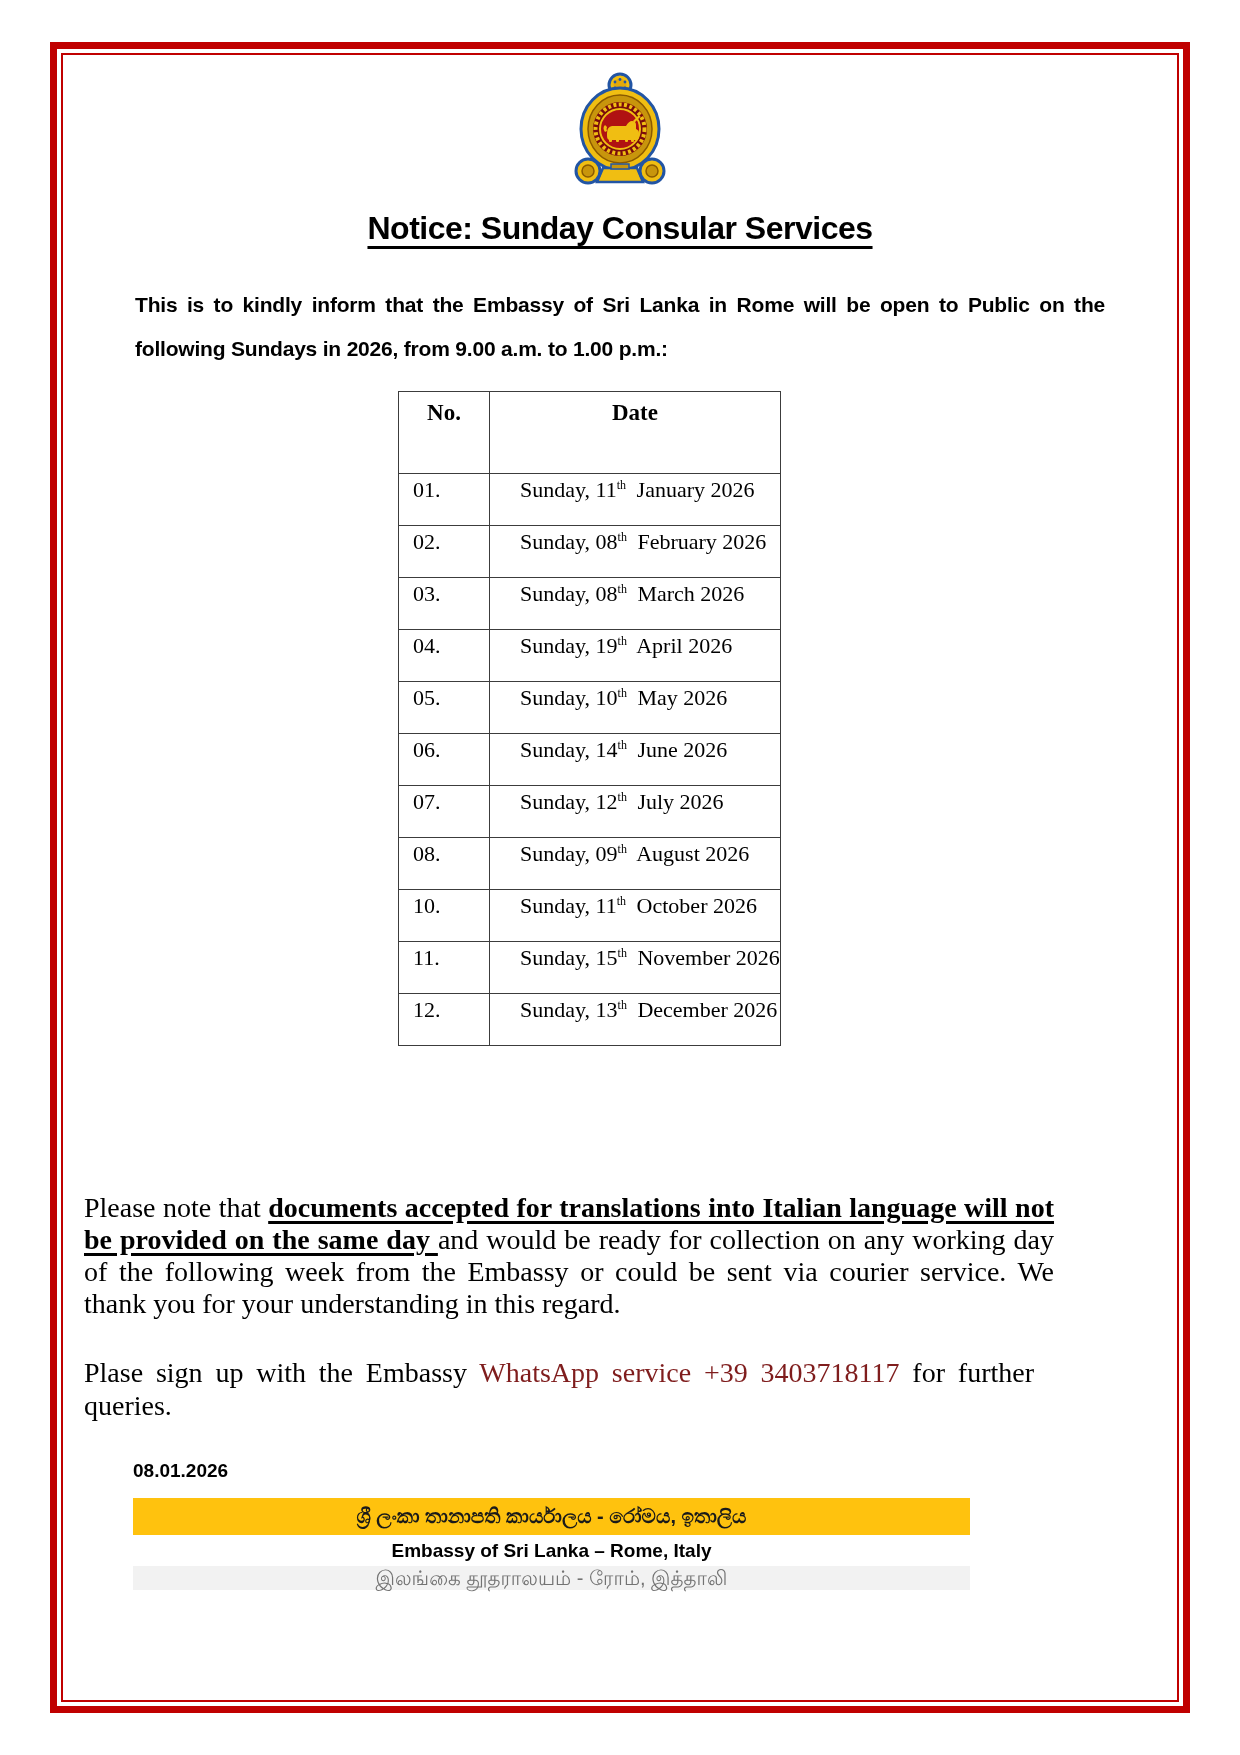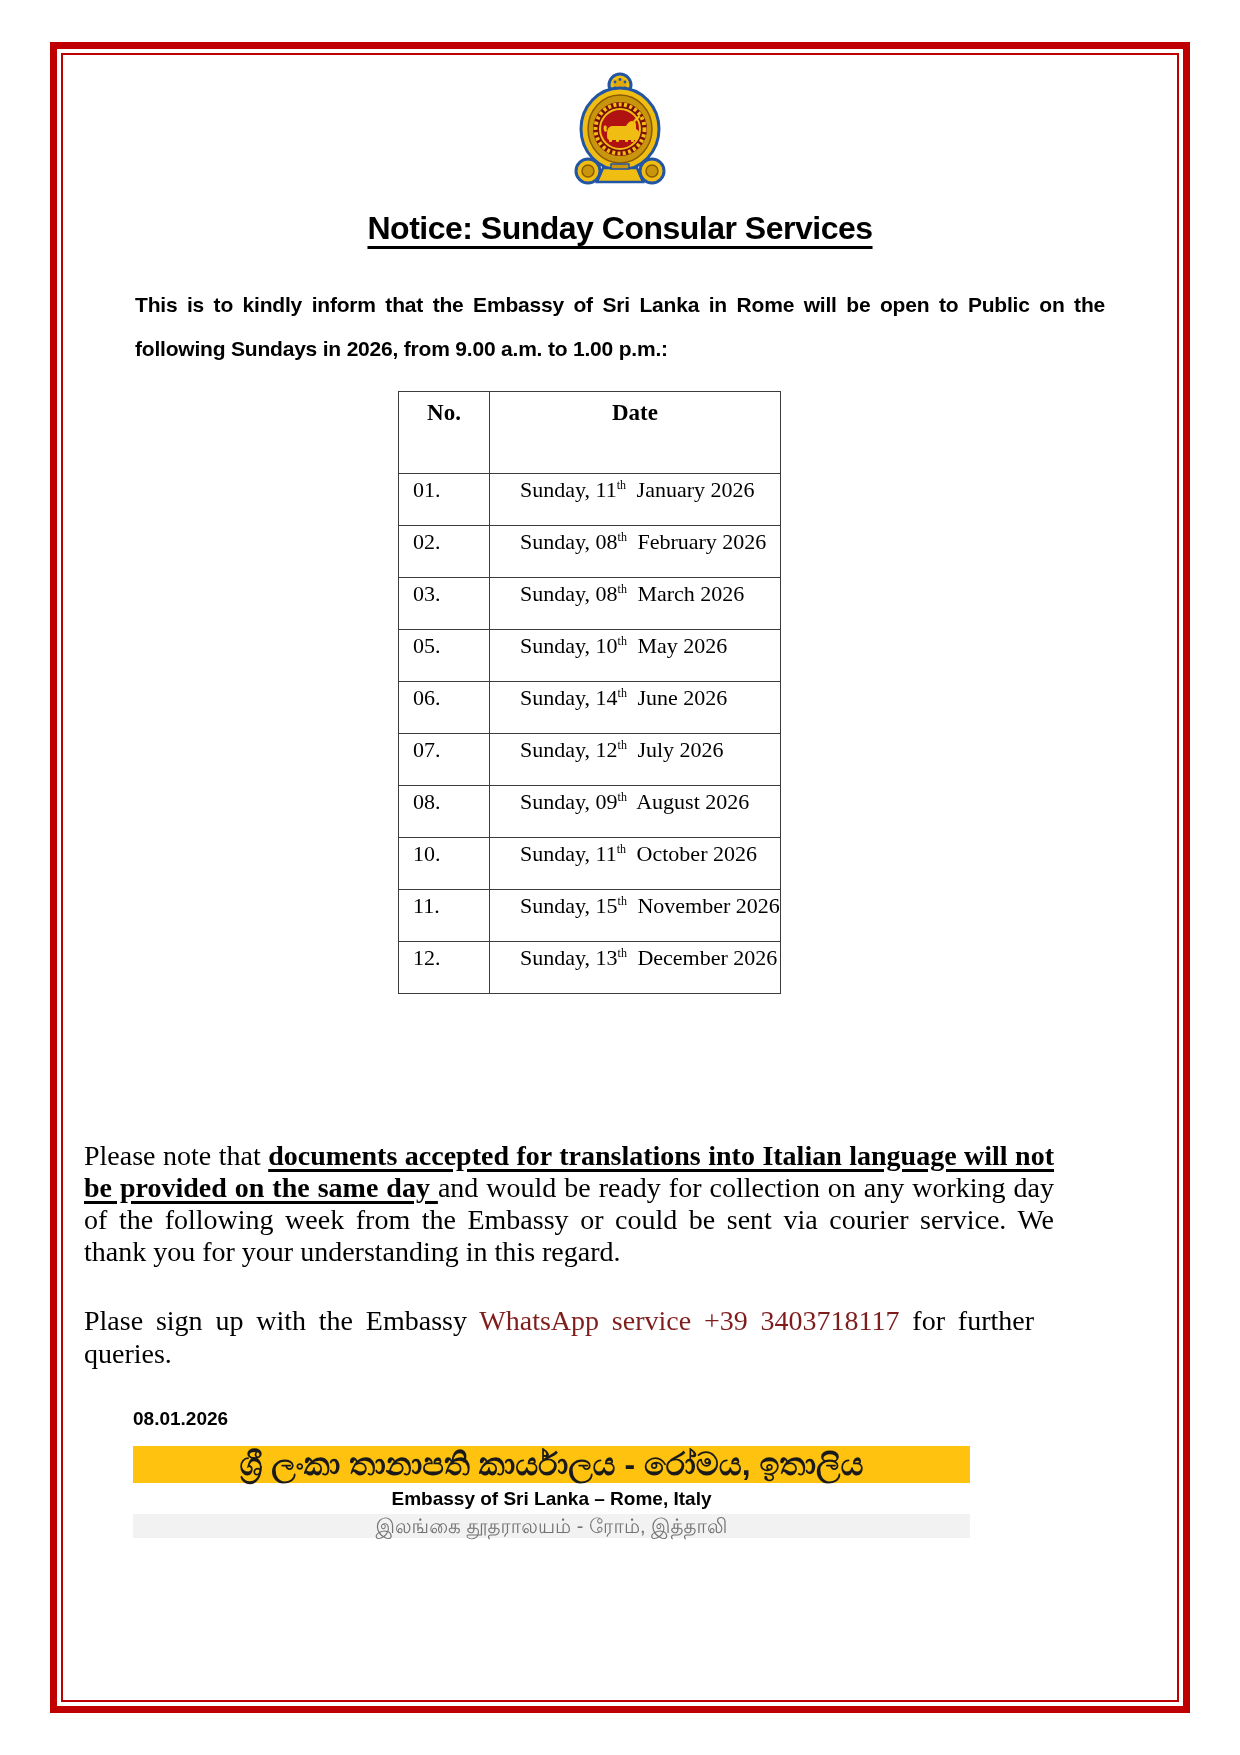--- a/index.html
+++ b/index.html
@@ -36,21 +36,21 @@
   .para{margin:146px auto 0 84px;width:970px;font-family:"Liberation Serif",serif;
         font-size:28px;line-height:32px;text-align:justify;}
   .para .emph{font-weight:bold;text-decoration:underline;text-decoration-thickness:2.5px;
               text-underline-offset:4px;}
   .para2{margin-top:36px;line-height:33px;width:950px;}
   .wa{color:#7f1d1d;}
   
   .footer{margin:38px 0 0 133px;width:837px;}
   .date-line{text-align:left;font-size:19px;font-weight:bold;}
   .banner-si{margin-top:16px;height:37px;line-height:37px;background:#FFC20E;
-             text-align:center;font-size:32px;font-weight:bold;color:#1a1a1a;}
+             text-align:center;font-size:20px;font-weight:bold;color:#1a1a1a;}
   .embassy-line{margin-top:5px;text-align:center;font-size:19px;font-weight:bold;}
   .banner-ta{margin-top:4px;height:24px;line-height:24px;background:#F2F2F2;
              text-align:center;font-size:20px;color:#737373;}
 </style>
 </head>
 <body>
 
 <div class="page">
   <div class="frame-outer"></div>
   <div class="frame-inner"></div>
@@ -114,20 +114,24 @@
             </tr>
           <tr>
               <td class="c-no">02.</td>
               <td class="c-date"><span>Sunday, 08</span><sup>th</sup><span class="rest"> February 2026</span></td>
             </tr>
           <tr>
               <td class="c-no">03.</td>
               <td class="c-date"><span>Sunday, 08</span><sup>th</sup><span class="rest"> March 2026</span></td>
             </tr>
           <tr>
+              <td class="c-no">04.</td>
+              <td class="c-date"><span>Sunday, 19</span><sup>th</sup><span class="rest"> April 2026</span></td>
+            </tr>
+          <tr>
               <td class="c-no">05.</td>
               <td class="c-date"><span>Sunday, 10</span><sup>th</sup><span class="rest"> May 2026</span></td>
             </tr>
           <tr>
               <td class="c-no">06.</td>
               <td class="c-date"><span>Sunday, 14</span><sup>th</sup><span class="rest"> June 2026</span></td>
             </tr>
           <tr>
               <td class="c-no">07.</td>
               <td class="c-date"><span>Sunday, 12</span><sup>th</sup><span class="rest"> July 2026</span></td>

